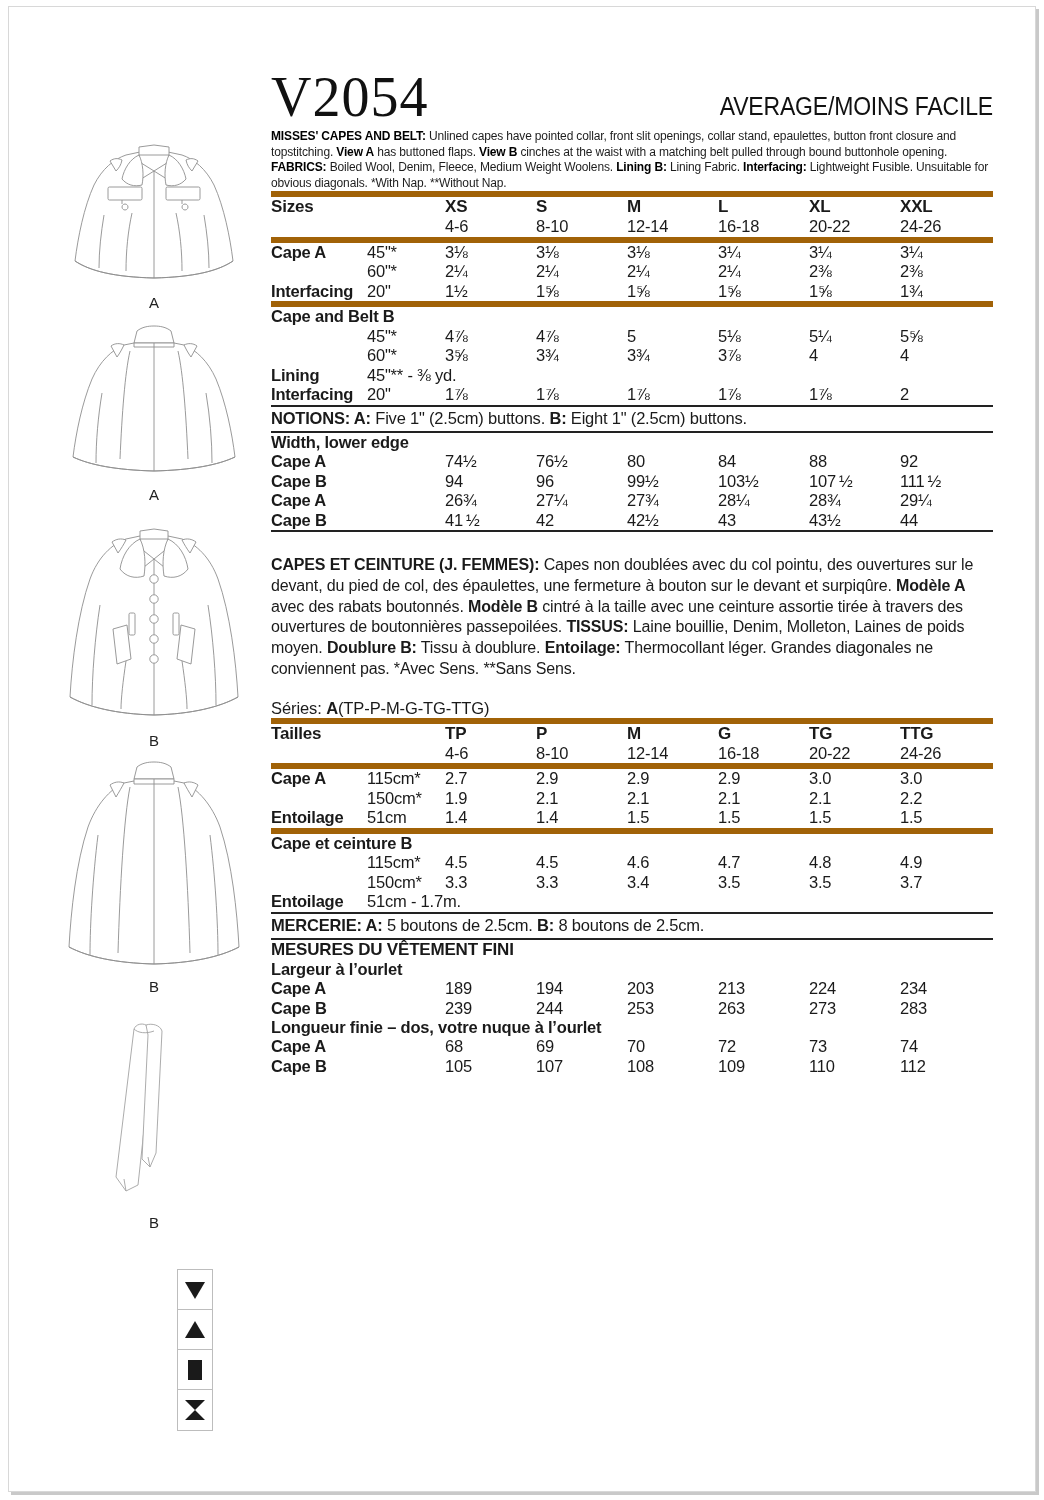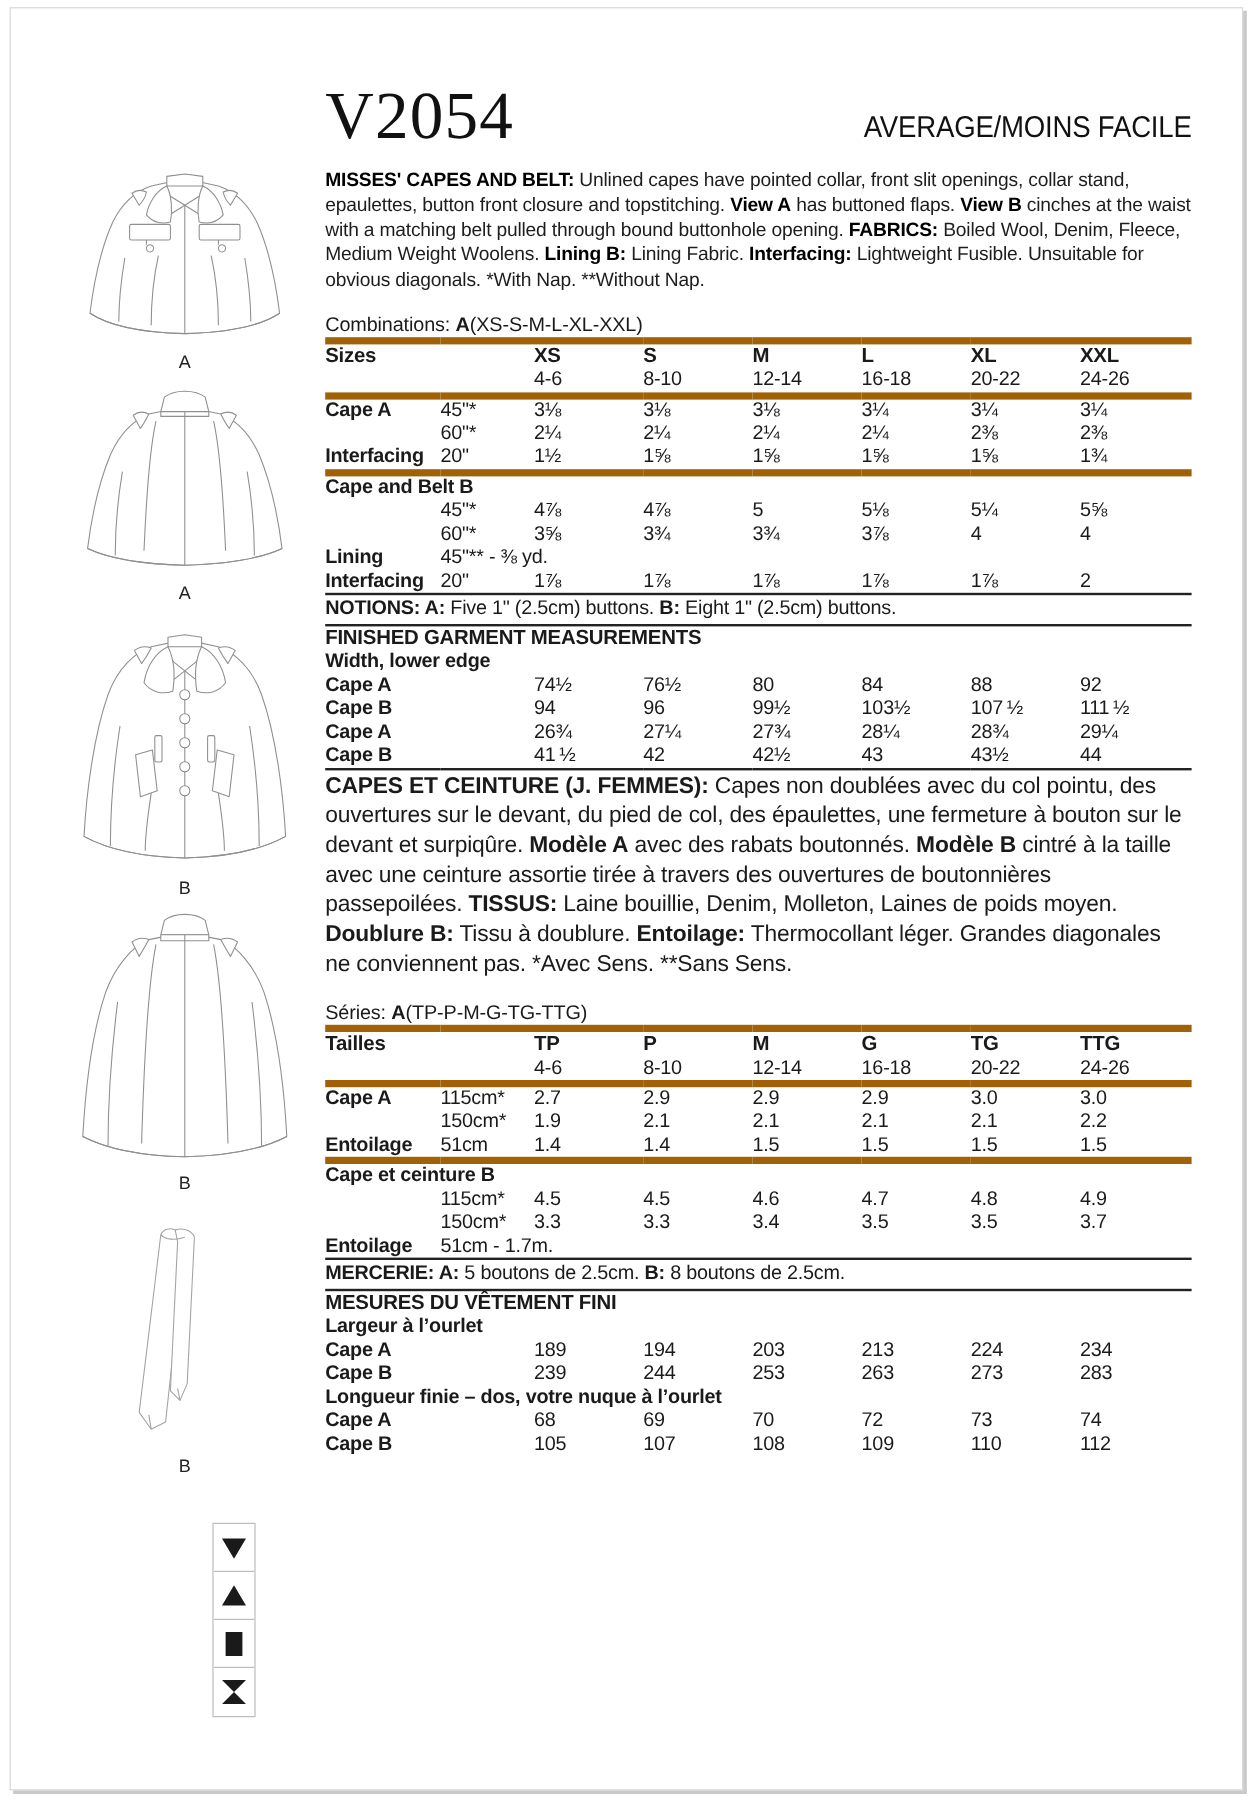--- a/index.html
+++ b/index.html
@@ -79,22 +79,22 @@
   .difficulty{
     font-size:25px;
     letter-spacing:-0.2px;
     color:#111;
     padding-bottom:4px;
     transform:scaleX(0.92);
     transform-origin:right bottom;
   }
 
   .descr{
-    margin-top:16px;
-    font-size:16px;
+    margin-top:4px;
+    font-size:12px;
     line-height:1.30;
     color:#1d1d1d;
     letter-spacing:-0.15px;
   }
   .descr b{ font-weight:bold; color:#000; }
 
   .combo{
     margin-top:17px;
     font-size:16.5px;
     letter-spacing:-0.1px;
@@ -138,24 +138,25 @@
     font-size:17px;
     letter-spacing:-0.2px;
     padding-top:2px;
   }
   .sub-title{
     font-weight:bold;
     font-size:16.5px;
     letter-spacing:-0.2px;
   }
   .fr-descr{
-    font-size:19px;
+    font-size:16px;
     line-height:1.30;
     letter-spacing:-0.15px;
     padding-top:2px;
+    margin-top:21px;
   }
   .fr-descr b{ font-weight:bold; }
 
   .spacer-lg{ height:19px; }
 </style>
 </head>
 <body>
 
 <div class="page-frame">
 
@@ -297,23 +298,20 @@
 
     <div class="header-row">
       <div class="pattern-number">V2054</div>
       <div class="difficulty">AVERAGE/MOINS FACILE</div>
     </div>
 
     <div class="descr">
       <b>MISSES' CAPES AND BELT:</b><span> Unlined capes have pointed collar, front slit openings, collar stand, epaulettes, button front closure and topstitching. </span><b>View A</b><span> has buttoned flaps. </span><b>View B</b><span> cinches at the waist with a matching belt pulled through bound buttonhole opening. </span><b>FABRICS:</b><span> Boiled Wool, Denim, Fleece, Medium Weight Woolens. </span><b>Lining B:</b><span> Lining Fabric. </span><b>Interfacing:</b><span> Lightweight Fusible. Unsuitable for obvious diagonals. *With Nap. **Without Nap.</span>
     </div>
 
-    <div class="combo">
-      <span>Combinations: </span><b>A</b><span>(XS-S-M-L-XL-XXL)</span>
-    </div>
 
     <table class="sizechart">
       <tbody>
           <tr class="rule-top">
         <td class="c-label hdr-size">Sizes</td>
         <td class="c-width"></td>
         <td class="c-v hdr-size">XS</td>
         <td class="c-v hdr-size">S</td>
         <td class="c-v hdr-size">M</td>
         <td class="c-v hdr-size">L</td>
@@ -399,23 +397,20 @@
       </tr>
     </tbody>
       </table>
 
     <div class="band">
       <b>NOTIONS:</b><b> A:</b><span> Five 1" (2.5cm) buttons. </span><b>B:</b><span> Eight 1" (2.5cm) buttons.</span>
     </div>
 
     <table class="sizechart">
       <tbody>
-          <tr>
-        <td colspan="8" class="section-title">FINISHED GARMENT MEASUREMENTS</td>
-      </tr>
       <tr>
         <td colspan="8" class="sub-title">Width, lower edge</td>
       </tr>
       <tr>
         <td class="c-label bold">Cape A</td>
         <td class="c-width"></td>
         <td class="c-v">74½</td>
         <td class="c-v">76½</td>
         <td class="c-v">80</td>
         <td class="c-v">84</td>

